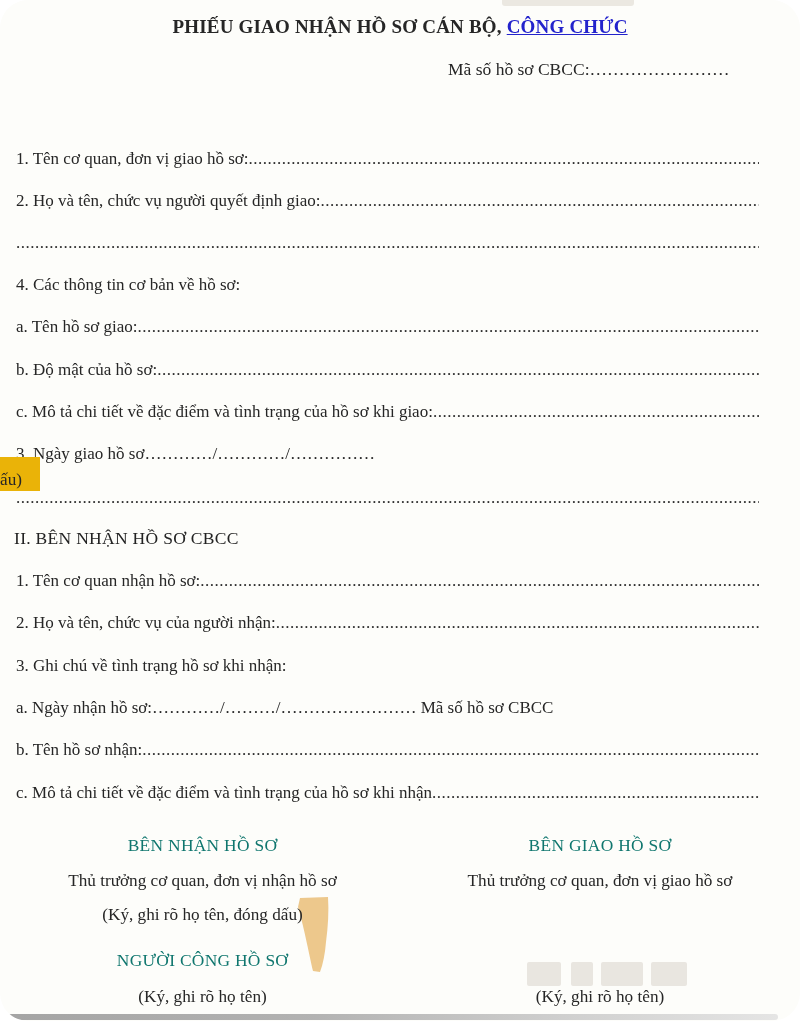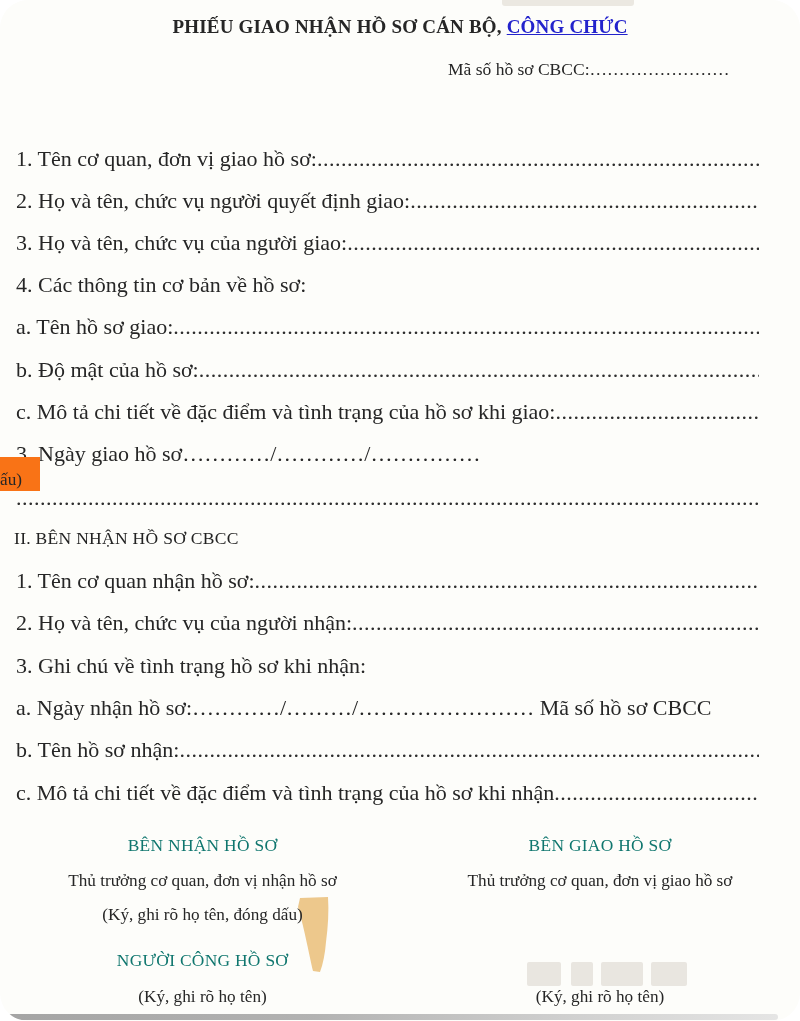--- a/index.html
+++ b/index.html
@@ -24,37 +24,37 @@
     position:absolute;top:59px;left:448px;width:340px;
     font-size:17.5px;white-space:nowrap;overflow:hidden;
   }
   .sec-heading{
     position:absolute;left:14px;
     font-size:17.5px;letter-spacing:.3px;color:#222;
   }
   .row{
     position:absolute;left:16px;right:41px;
     display:flex;align-items:baseline;
-    font-size:22px;line-height:24px;
+    font-size:17px;line-height:24px;
   }
   .row .lbl{white-space:pre;}
   .leader{
     flex:1;overflow:hidden;white-space:nowrap;
     letter-spacing:.5px;color:#2e2e2e;
   }
   .sig{
     position:absolute;text-align:center;font-size:17.2px;z-index:2;
   }
   .sig.caps{font-size:17.4px;letter-spacing:.3px;color:#0f766e;}
   .sig-left{left:30px;width:345px;}
   .sig-right{left:425px;width:350px;}
   
   .overlap-patch{
     position:absolute;left:0;top:457px;width:40px;height:33px;
-    background:#f97316;z-index:3;
+    background:#eab308;z-index:3;
     display:flex;align-items:flex-end;
     font-size:17.2px;padding-bottom:1px;
   }
   
   .swoosh{position:absolute;left:296px;top:897px;width:38px;height:76px;z-index:1;}
   
   .ghost{position:absolute;top:962px;left:527px;width:160px;height:24px;z-index:0;}
   .ghost span{position:absolute;top:0;height:24px;background:#e9e6e0;border-radius:2px;}
   .ghost .g1{left:0;width:34px;}
   .ghost .g2{left:44px;width:22px;}
@@ -86,21 +86,20 @@
 
   <div class="row" style="top:147px">
     <span class="lbl">1. Tên cơ quan, đơn vị giao hồ sơ:</span>
       <span class="leader">............................................................................................................................................................................................................................................................................................................</span>
   </div>
   <div class="row" style="top:189px">
     <span class="lbl">2. Họ và tên, chức vụ người quyết định giao:</span>
       <span class="leader">............................................................................................................................................................................................................................................................................................................</span>
   </div>
   <div class="row" style="top:231px">
-    <span class="lbl">3. Họ và tên, chức vụ của người giao:</span>
       <span class="leader">............................................................................................................................................................................................................................................................................................................</span>
   </div>
   <div class="row" style="top:273px">
     <span class="lbl">4. Các thông tin cơ bản về hồ sơ:</span>
   </div>
   <div class="row" style="top:315px">
     <span class="lbl">a. Tên hồ sơ giao:</span>
       <span class="leader">............................................................................................................................................................................................................................................................................................................</span>
   </div>
   <div class="row" style="top:358px">

